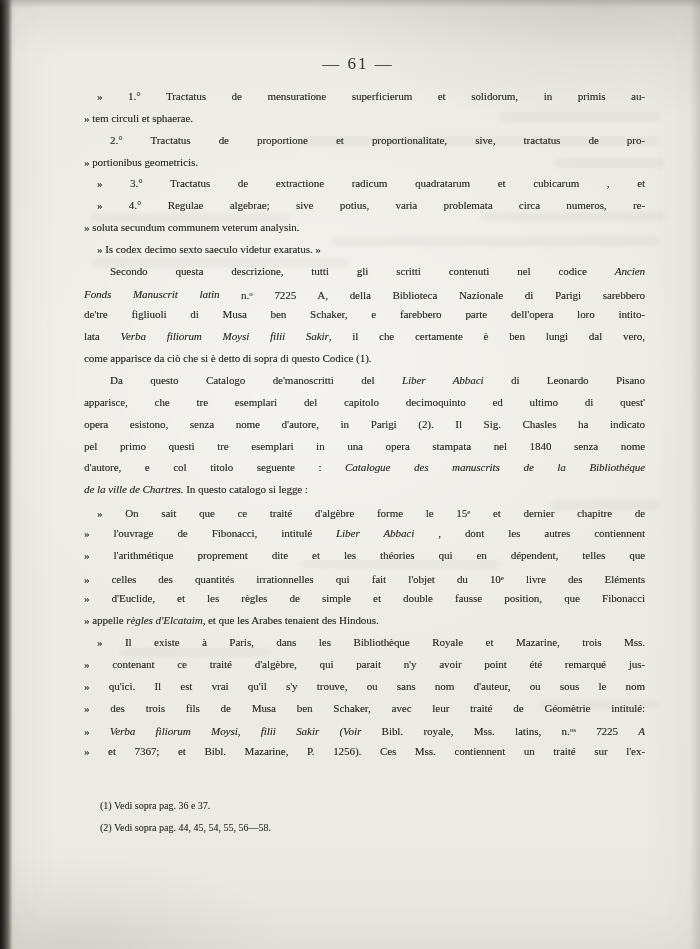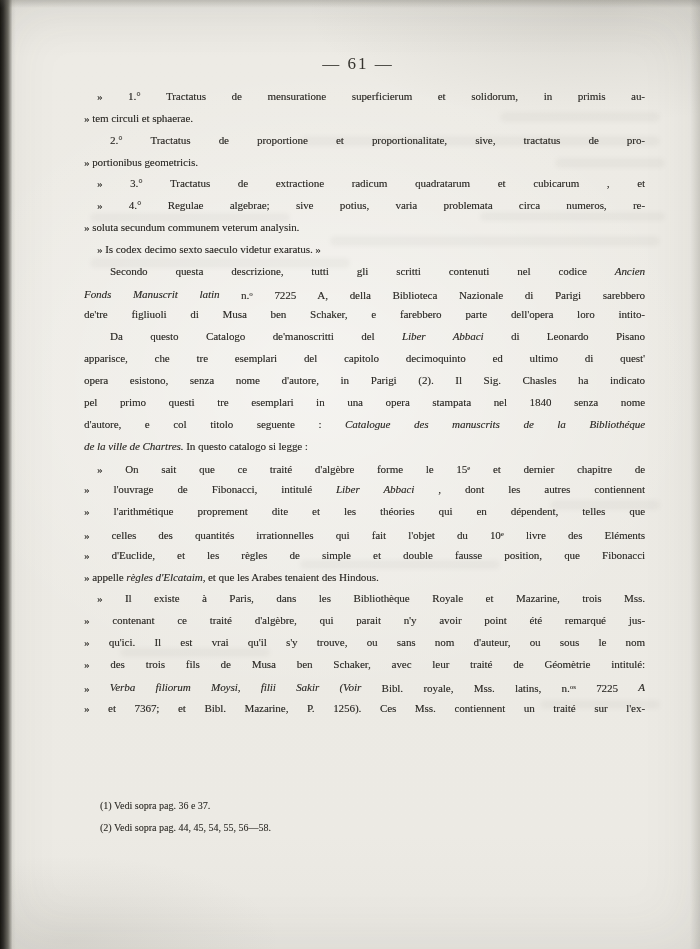--- a/index.html
+++ b/index.html
@@ -86,20 +86,22 @@
       <div class="line end">» tem circuli et sphaerae.</div>
       <div class="line pind">2.° Tractatus de proportione et proportionalitate, sive, tractatus de pro-</div>
       <div class="line end">» portionibus geometricis.</div>
       <div class="line ind">» 3.° Tractatus de extractione radicum quadratarum et cubicarum , et</div>
       <div class="line ind">» 4.° Regulae algebrae; sive potius, varia problemata circa numeros, re-</div>
       <div class="line end">» soluta secundum communem veterum analysin.</div>
       <div class="line ind end">» Is codex decimo sexto saeculo videtur exaratus. »</div>
       <div class="line pind">Secondo questa descrizione, tutti gli scritti contenuti nel codice <span class="it">Ancien</span></div>
       <div class="line"><span class="it">Fonds Manuscrit latin</span> n.<span class="sup">o</span> 7225 A, della Biblioteca Nazionale di Parigi sarebbero</div>
       <div class="line">de'tre figliuoli di Musa ben Schaker, e farebbero parte dell'opera loro intito-</div>
+      <div class="line">lata <span class="it">Verba filiorum Moysi filii Sakir</span>, il che certamente è ben lungi dal vero,</div>
+      <div class="line end">come apparisce da ciò che si è detto di sopra di questo Codice (1).</div>
       <div class="line pind">Da questo Catalogo de'manoscritti del <span class="it">Liber Abbaci</span> di Leonardo Pisano</div>
       <div class="line">apparisce, che tre esemplari del capitolo decimoquinto ed ultimo di quest'</div>
       <div class="line">opera esistono, senza nome d'autore, in Parigi (2). Il Sig. Chasles ha indicato</div>
       <div class="line">pel primo questi tre esemplari in una opera stampata nel 1840 senza nome</div>
       <div class="line">d'autore, e col titolo seguente : <span class="it">Catalogue des manuscrits de la Bibliothéque</span></div>
       <div class="line end"><span class="it">de la ville de Chartres.</span> In questo catalogo si legge :</div>
       <div class="line ind">» On sait que ce traité d'algèbre forme le 15<span class="sup">e</span> et dernier chapitre de</div>
       <div class="line">» l'ouvrage de Fibonacci, intitulé <span class="it">Liber Abbaci</span> , dont les autres contiennent</div>
       <div class="line">» l'arithmétique proprement dite et les théories qui en dépendent, telles que</div>
       <div class="line">» celles des quantités irrationnelles qui fait l'objet du 10<span class="sup">e</span> livre des Eléments</div>

